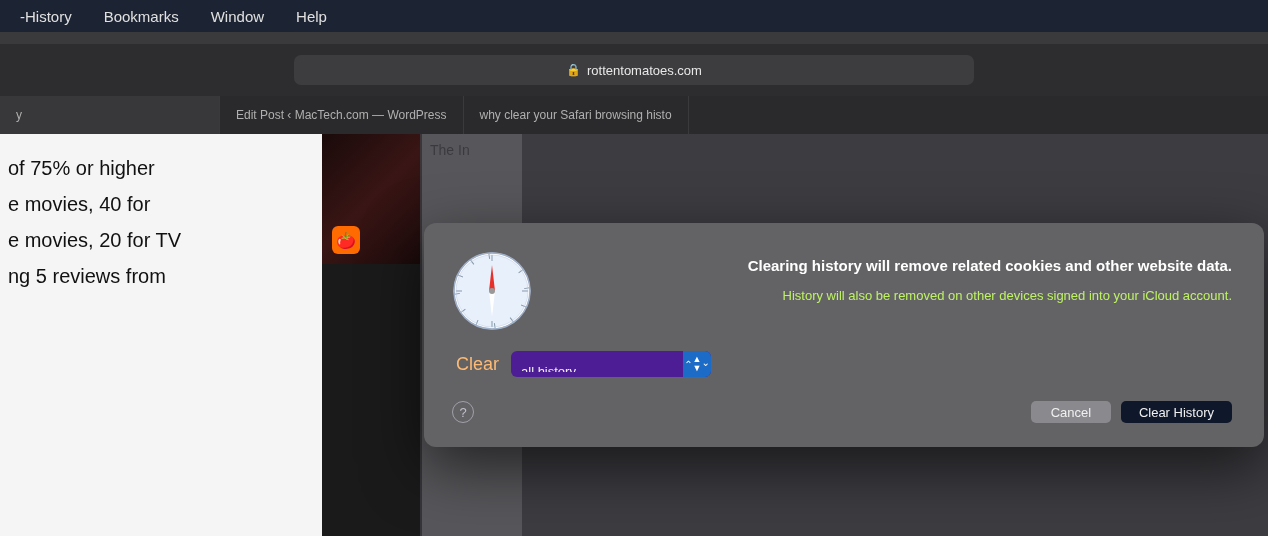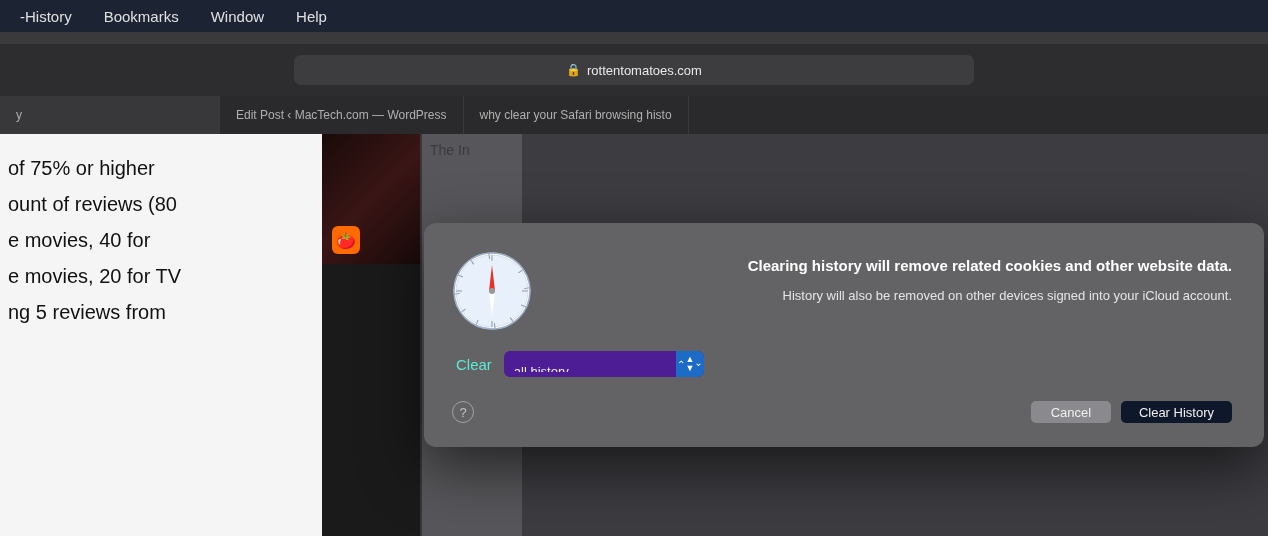--- a/index.html
+++ b/index.html
@@ -225,36 +225,36 @@
     .dialog-title {
       font-size: 15px;
       font-weight: 700;
       color: #ffffff;
       line-height: 1.4;
       margin-bottom: 10px;
     }
 
     .dialog-subtitle {
       font-size: 13px;
-      color: #e5e5e5;
+      color: #bef264;
       line-height: 1.5;
     }
 
     
     .clear-row {
       display: flex;
       align-items: center;
       gap: 12px;
       margin: 16px 0 24px 0;
       padding-left: 4px;
     }
 
     .clear-label {
-      font-size: 15px;
-      color: #5eead4;
+      font-size: 18px;
+      color: #fdba74;
       font-weight: 400;
     }
 
     
     .select-wrapper {
       position: relative;
       display: inline-flex;
       align-items: center;
     }
 
@@ -391,21 +391,20 @@
   </div>
   <div class="tab">
     <span>why clear your Safari browsing histo</span>
   </div>
 </div>
 
 <div class="content-area">
 
   <div class="left-content">
     <div class="line">of 75% or higher</div>
-    <div class="line">ount of reviews (80</div>
     <div class="line">e movies, 40 for</div>
     <div class="line">e movies, 20 for TV</div>
     <div class="line">ng 5 reviews from</div>
   </div>
 
   <div class="center-image">
     <div class="center-image-dark"></div>
     <div class="center-badge">🍅</div>
   </div>
 

